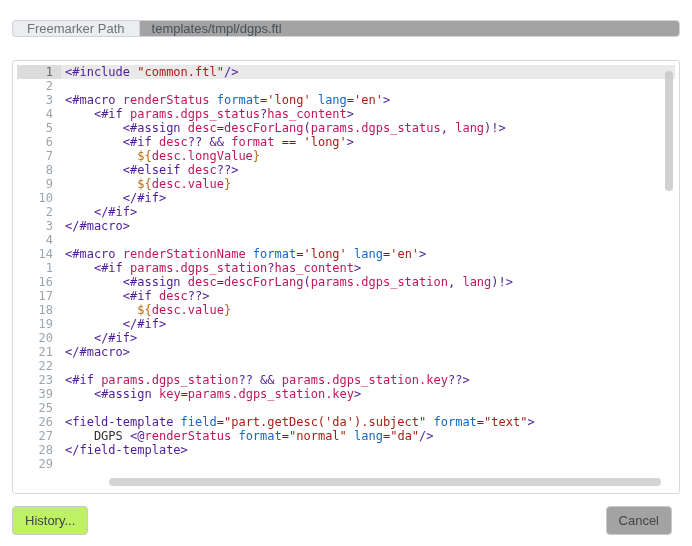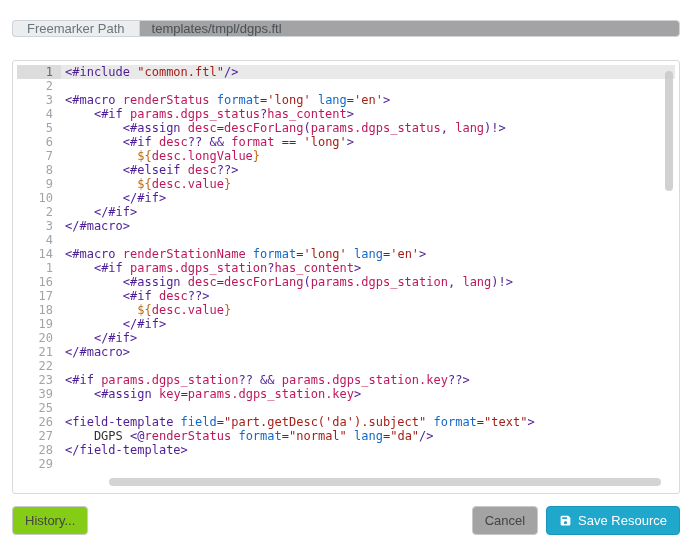--- a/index.html
+++ b/index.html
@@ -19,21 +19,21 @@
   .line.active { background: #e9e9e9; }
   .tok-tag { color: #4c1d95; }
   .tok-attr { color: #1468c7; }
   .tok-str { color: #a61f16; }
   .tok-var { color: #be185d; }
   .tok-ent { color: #b86b12; }
   .tok-plain { color: #333; margin-top: 20px; }
   .scroll-hint-v { position: absolute; right: 2px; top: 6px; width: 8px; height: 120px; background: #c5c5c5; border-radius: 4px; opacity: .8; }
   .scroll-hint-h { position: absolute; left: 48px; right: 14px; bottom: 3px; height: 8px; background: #c9c9c9; border-radius: 4px; opacity: .8; }
   .footer { margin-top: 12px; display: flex; align-items: center; }
-  .btn { font-size: 13px; padding: 6px 12px; border-radius: 4px; border: 1px solid #c9c9c9; background: #84cc16; color: #444; cursor: pointer; }
+  .btn { font-size: 13px; padding: 6px 12px; border-radius: 4px; border: 1px solid #c9c9c9; background: #bef264; color: #444; cursor: pointer; }
   .btn.primary { background: #20a7cc; border-color: #1a98bb; color: #fff; display: inline-flex; align-items: center; gap: 6px; }
   .btn.plain { background: #a3a3a3; }
   .spacer { flex: 1; }
   .save-icon { width: 13px; height: 13px; fill: #fff; }
 </style>
 </head>
 <body>
 <div class="container">
 
   <div class="pathbar">
@@ -110,21 +110,15 @@
       </div>
       <div class="scroll-hint-v"></div>
     </div>
   </div>
 
   <div class="footer">
     <button class="btn">History...</button>
     <div class="spacer"></div>
     <button class="btn plain">Cancel</button>
     <span style="width:8px;display:inline-block"></span>
-    <button class="btn primary">
-      <svg class="save-icon" viewBox="0 0 24 24">
-          <path d="M17 3H5a2 2 0 0 0-2 2v14a2 2 0 0 0 2 2h14a2 2 0 0 0 2-2V7l-4-4zM12 19a3 3 0 1 1 0-6 3 3 0 0 1 0 6zm3-10H6V6h9v3z"></path>
-        </svg>
-      <span>Save Resource</span>
-    </button>
   </div>
 
 </div>
 
 </body></html>

